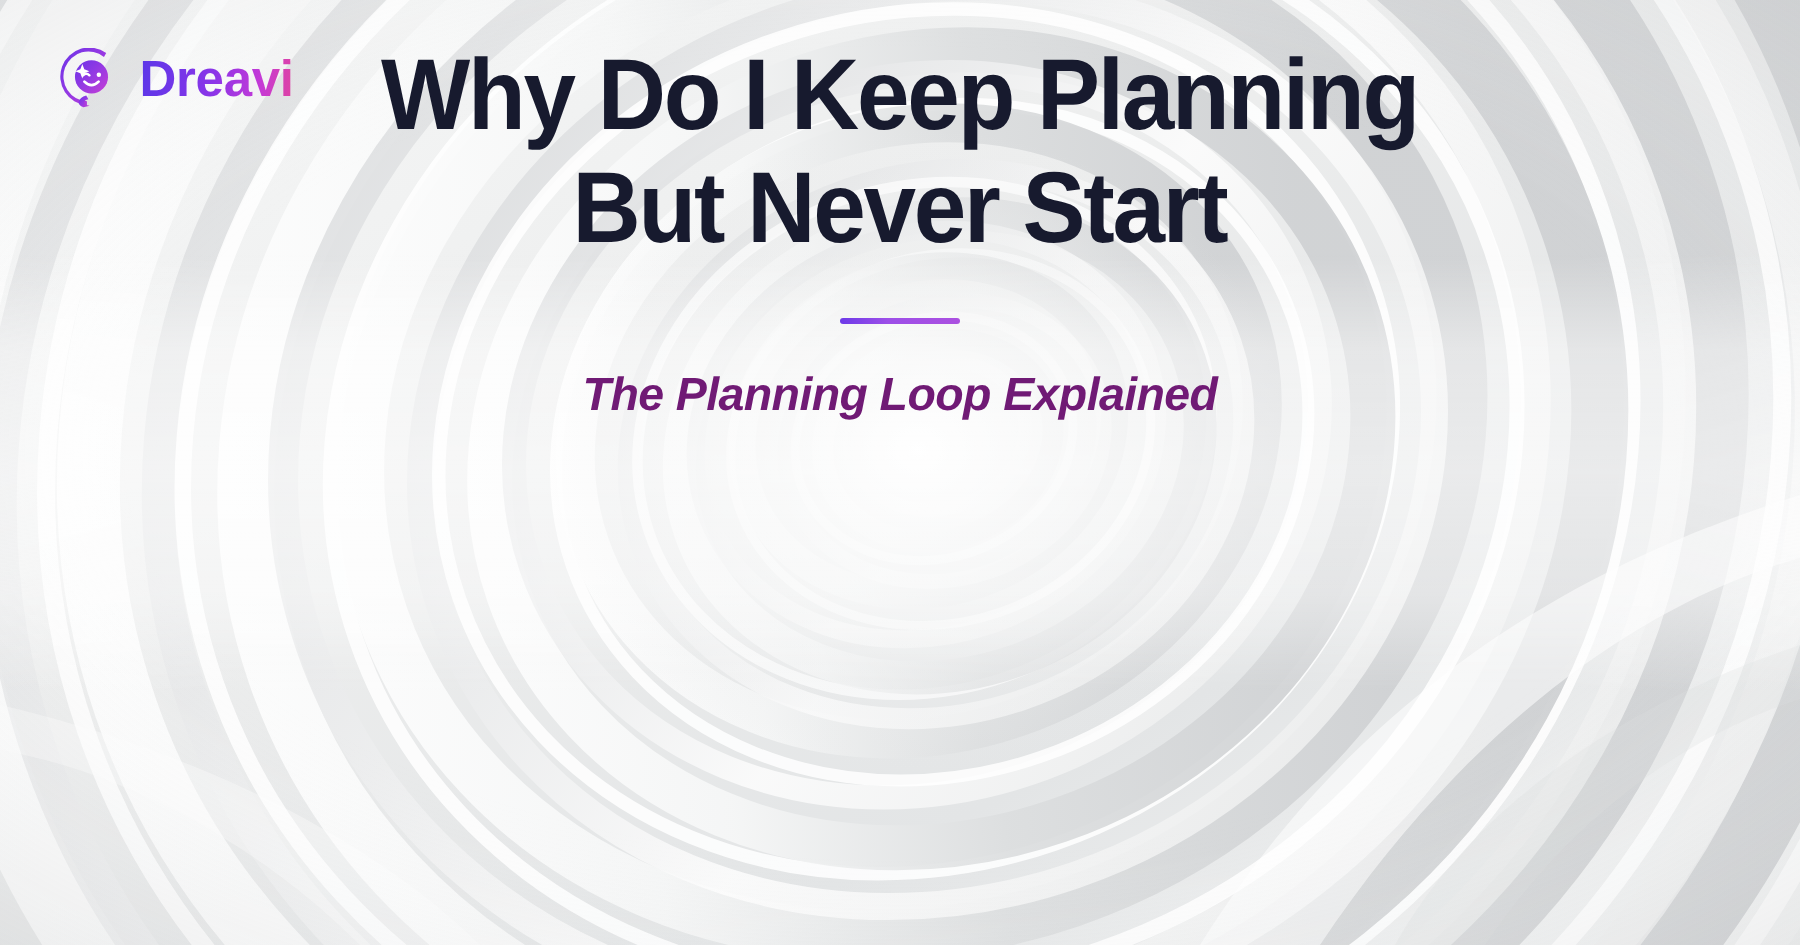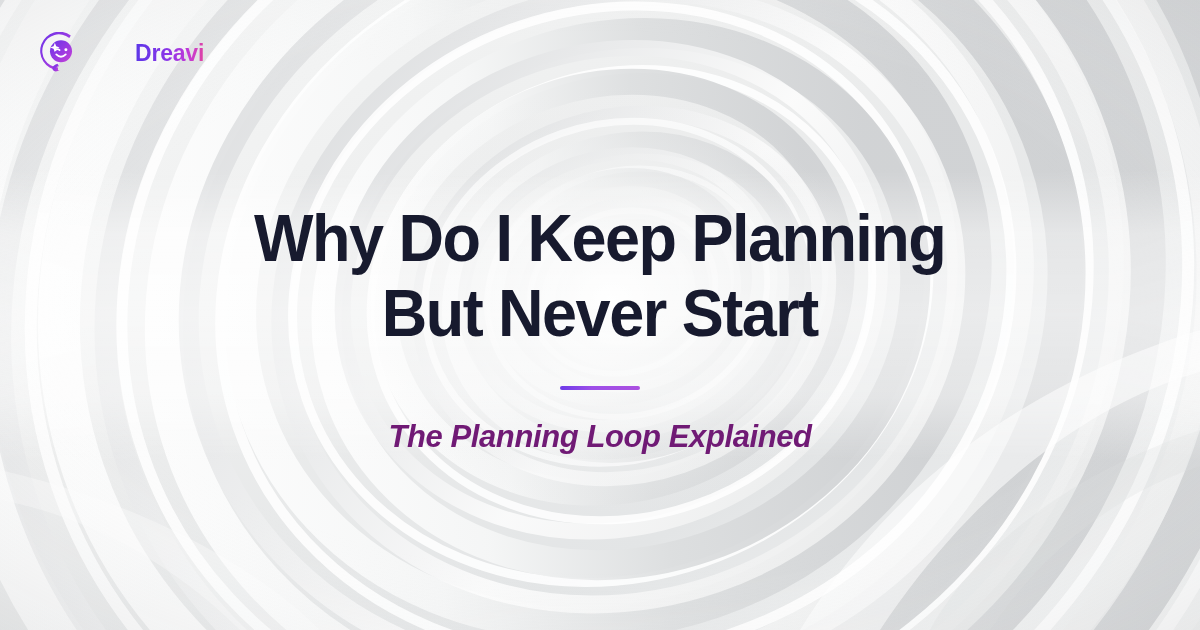--- a/index.html
+++ b/index.html
@@ -39,45 +39,43 @@
     z-index: 5;
   }
   #brand-mark {
     width: 42px;
     height: 42px;
     display: block;
     flex: 0 0 auto;
   }
   #brand-name {
     font-family: "Liberation Sans", sans-serif;
-    font-size: 23px;
+    font-size: 34px;
     font-weight: bold;
     letter-spacing: -0.2px;
     line-height: 1;
     background: linear-gradient(95deg, #5b37e8 0%, #8b35e8 48%, #c53ad6 78%, #e0449f 100%);
     -webkit-background-clip: text;
     background-clip: text;
     color: transparent;
     -webkit-text-fill-color: transparent;
     white-space: nowrap;
-    margin-left: 42px;
   }
 
   
   #hero {
     position: absolute;
     left: 0;
     right: 0;
     top: 0;
     height: 630px;
     z-index: 4;
     display: flex;
     flex-direction: column;
     align-items: center;
-    justify-content: center;
     padding-top: 26px;
     box-sizing: border-box;
   }
 
   #headline {
     margin: 0;
     text-align: center;
     color: #171a2e;
     font-family: "Liberation Sans", sans-serif;
     font-weight: bold;

